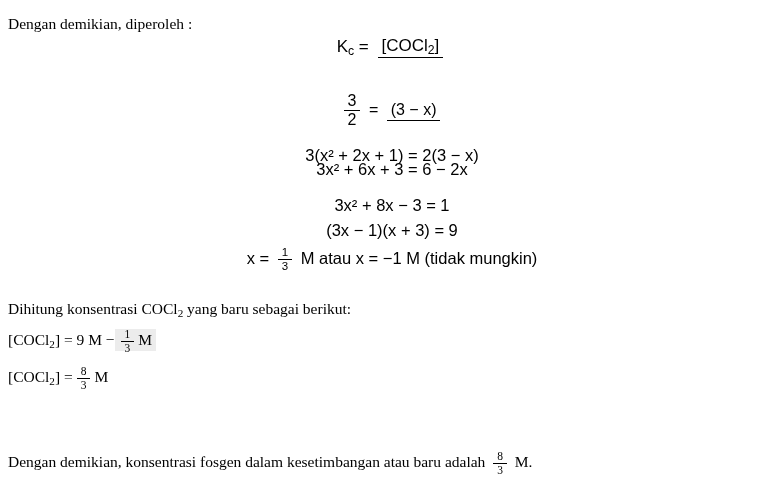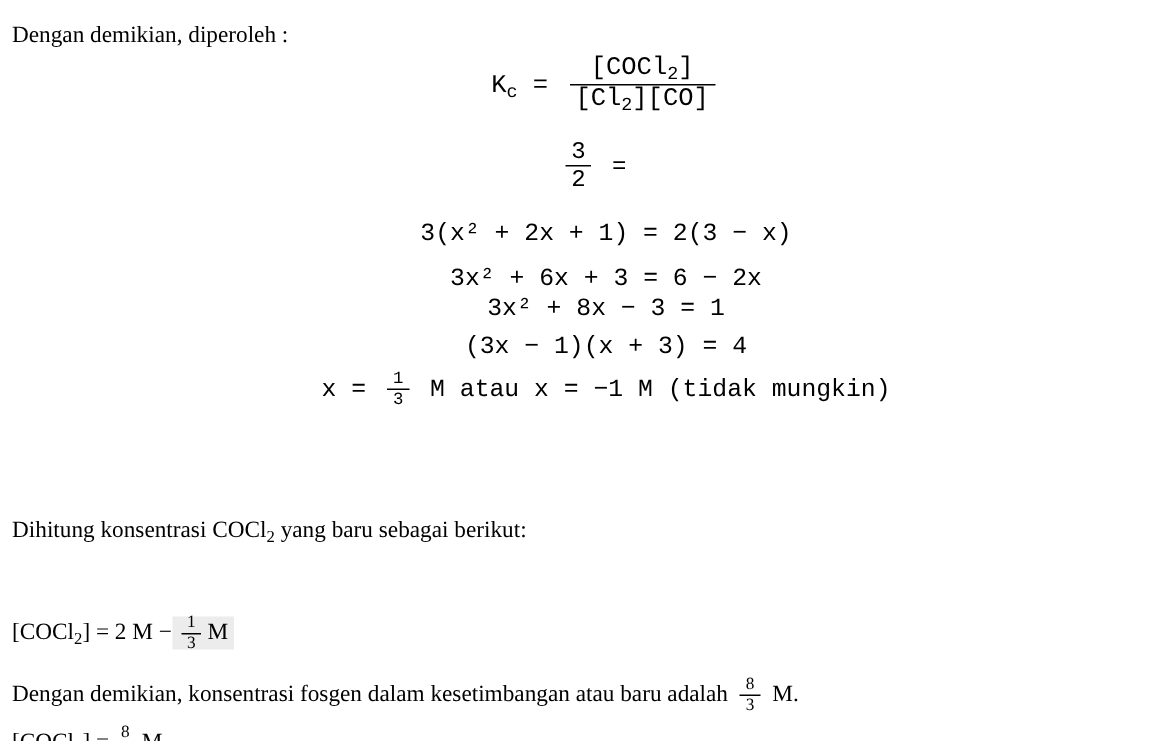--- a/index.html
+++ b/index.html
@@ -11,35 +11,35 @@
     height: 494px;
     background: #ffffff;
     font-family: "Liberation Serif", serif;
     color: #000000;
     overflow: hidden;
   }
   .page {
     position: relative;
     width: 784px;
     height: 494px;
-    padding: 12px;
+    padding: 0;
     box-sizing: border-box;
   }
   .line-text {
     font-size: 15.5px;
     line-height: 1.35;
   }
   .intro {
     position: absolute;
     left: 8px;
     top: 14px;
   }
   
   .math {
-    font-family: Liberation Mono, monospace;
+    font-family: Liberation Sans, sans-serif;
     font-size: 16px;
     white-space: nowrap;
   }
   .frac {
     display: inline-block;
     vertical-align: middle;
     line-height: 1.15;
     margin: 0 4px;
   }
   .frac .num {
@@ -66,39 +66,38 @@
   .eq-kc {
     top: 36px;
   }
   .eq-kc .math {
     font-size: 17px;
   }
   .eq-2 {
     top: 92px;
   }
   .eq-3 { top: 146px; }
-  .eq-4 { top: 176px; }
+  .eq-4 { top: 160px; }
   .eq-5 { top: 196px; }
   .eq-6 { top: 221px; }
   .eq-7 { top: 246px; }
 
   .eq-3 .math, .eq-4 .math, .eq-5 .math, .eq-6 .math, .eq-7 .math {
     font-size: 16.5px;
   }
 
   .sec2 {
     position: absolute;
     left: 8px;
     top: 300px;
   }
   .sec2 .row {
     margin-bottom: 9px;
     font-size: 15.5px;
     white-space: nowrap;
-    margin-top: 45px;
   }
   .hl {
     background: #ececec;
     padding: 2px 4px 3px 2px;
   }
   .footer {
     position: absolute;
     left: 8px;
     top: 450px;
     font-size: 15.5px;
@@ -111,72 +110,72 @@
 <div class="page">
 
   <div class="intro line-text">Dengan demikian, diperoleh :</div>
 
   <div class="eqblock eq-kc">
     <span class="math">
       <span>K</span><span class="sub">c</span>
       <span>=</span>
       <span class="frac">
         <span class="num"><span>[COCl</span><span class="sub">2</span><span>]</span></span>
-        <span class="den"><span>[Cl</span><span class="sub">2</span><span>][CO]</span></span>
       </span>
     </span>
   </div>
 
   <div class="eqblock eq-2">
     <span class="math">
       <span class="frac">
         <span class="num">3</span>
         <span class="den">2</span>
       </span>
       <span>=</span>
       <span class="frac">
+        <span class="num">(3 − x)</span>
       </span>
     </span>
   </div>
 
   <div class="eqblock eq-3">
     <span class="math">3(x² + 2x + 1) = 2(3 − x)</span>
   </div>
 
   <div class="eqblock eq-4">
     <span class="math">3x² + 6x + 3 = 6 − 2x</span>
   </div>
 
   <div class="eqblock eq-5">
     <span class="math">3x² + 8x − 3 = 1</span>
   </div>
 
   <div class="eqblock eq-6">
-    <span class="math">(3x − 1)(x + 3) = 4</span>
+    <span class="math">(3x − 1)(x + 3) = 9</span>
   </div>
 
   <div class="eqblock eq-7">
     <span class="math">
       <span>x =</span>
       <span class="frac frac-sm">
         <span class="num">1</span>
         <span class="den">3</span>
       </span>
       <span>M atau x = −1 M (tidak mungkin)</span>
     </span>
   </div>
 
   <div class="sec2">
     <div class="row">
       <span>Dihitung konsentrasi COCl</span><span class="sub">2</span><span> yang baru sebagai berikut:</span>
     </div>
 
 
     <div class="row">
-      <span>[COCl</span><span class="sub">2</span><span>] = 2 M −</span><span class="hl"><span class="frac frac-sm"><span class="num">1</span><span class="den">3</span></span><span>M</span></span>
+      <span>[COCl</span><span class="sub">2</span><span>] = 9 M −</span><span class="hl"><span class="frac frac-sm"><span class="num">1</span><span class="den">3</span></span><span>M</span></span>
     </div>
 
     <div class="row">
       <span>[COCl</span><span class="sub">2</span><span>] =</span><span class="frac frac-sm"><span class="num">8</span><span class="den">3</span></span><span>M</span>
     </div>
   </div>
 
   <div class="footer">
     <span>Dengan demikian, konsentrasi fosgen dalam kesetimbangan atau baru adalah</span>
     <span class="frac frac-sm">

